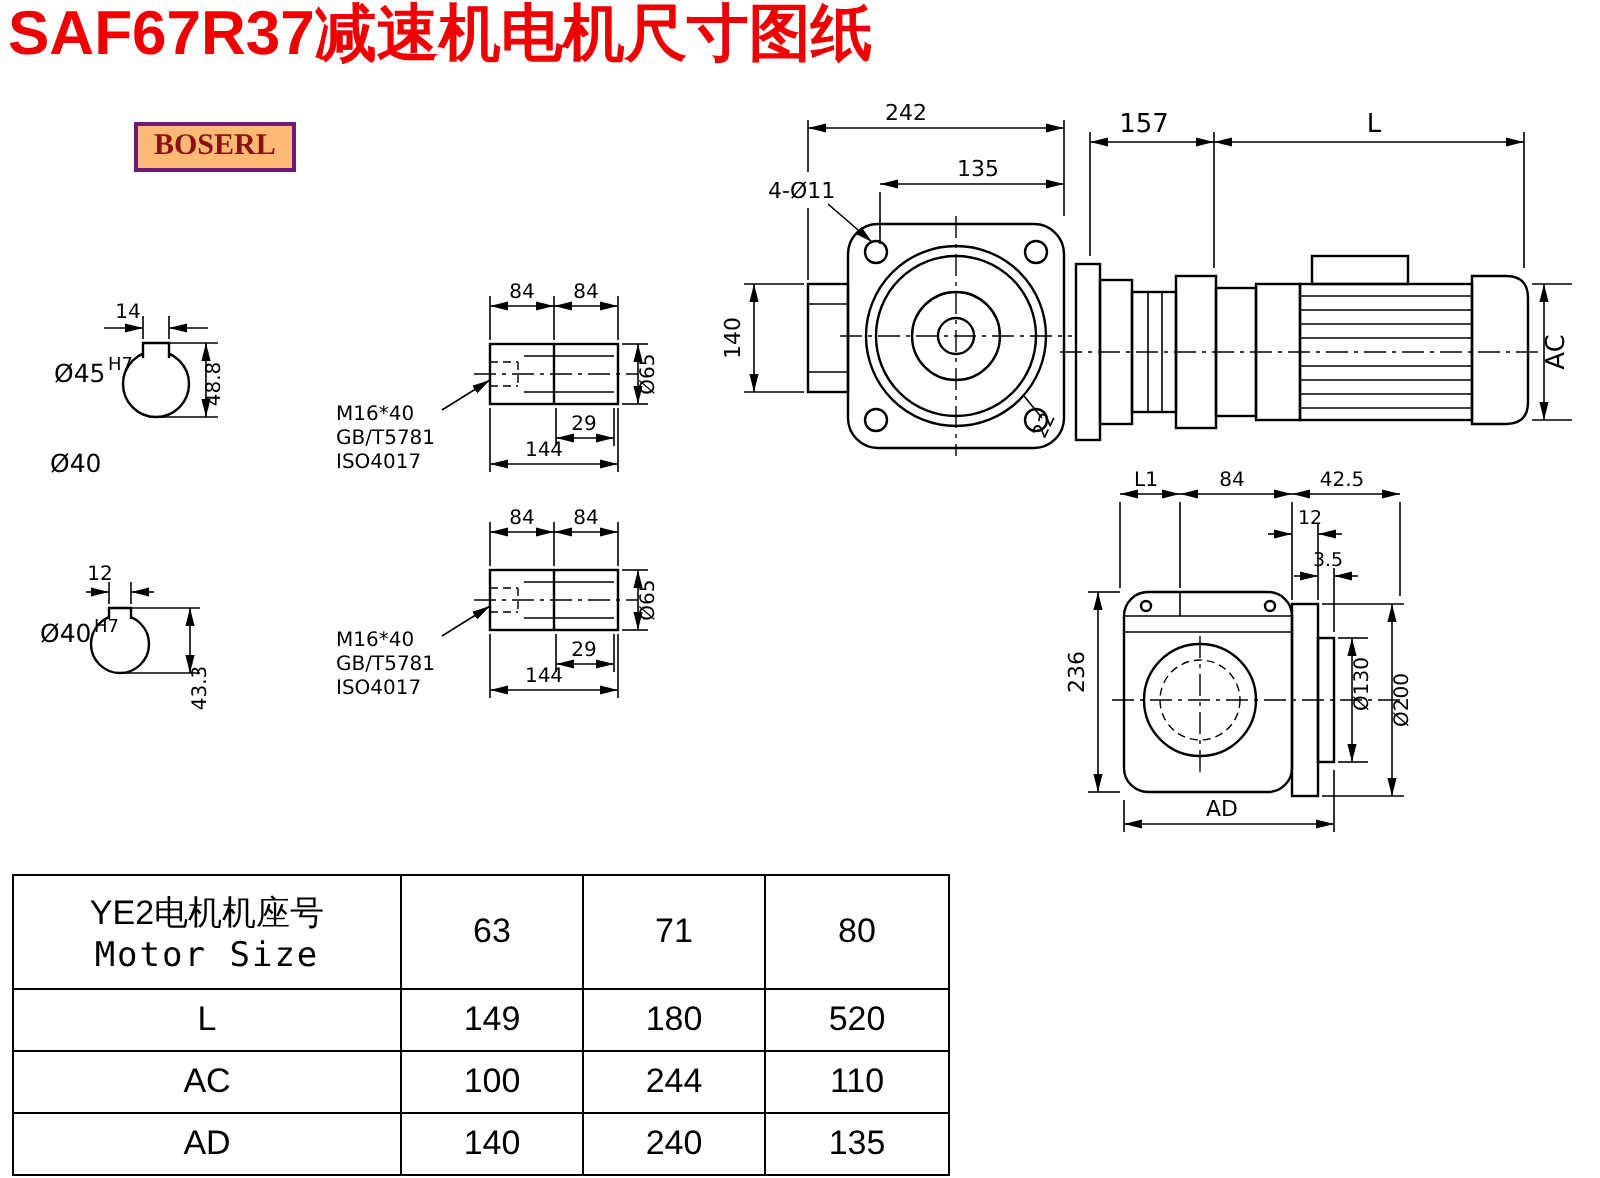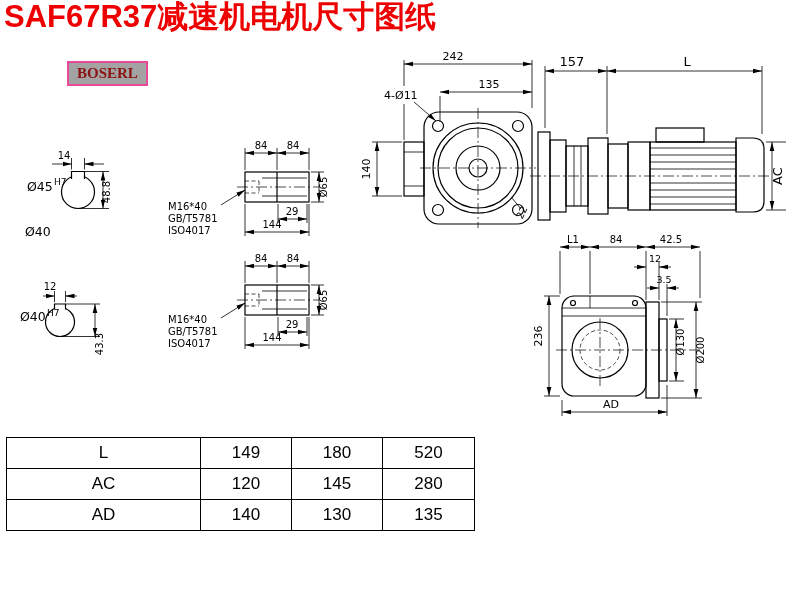--- a/index.html
+++ b/index.html
@@ -1,21 +1,21 @@
 <!DOCTYPE html>
 <html><head>
 <meta charset="utf-8">
 <style>
   html,body{margin:0;padding:0;background:#fff;}
   body{width:800px;height:589px;position:relative;overflow:hidden;
        font-family:"Liberation Sans","DejaVu Sans",sans-serif;color:#000;}
   .title{position:absolute;left:4px;top:-4px;margin:0;font-size:31px;font-weight:bold;
          color:#ee0000;letter-spacing:0;white-space:nowrap;}
-  .logo{position:absolute;left:67px;top:61px;border:2px solid #ec4899;padding:2px 8px;
-        color:#8b1212;font:bold 15px "Liberation Serif","DejaVu Serif",serif;background:#a3a3a3;}
+  .logo{position:absolute;left:67px;top:61px;border:2px solid #701a75;padding:2px 8px;
+        color:#8b1212;font:bold 15px "Liberation Serif","DejaVu Serif",serif;background:#fdba74;}
   svg{position:absolute;left:0;top:0;}
   .o{fill:none;stroke:#000;stroke-width:1.2;}
   .f{fill:#fff;stroke:#000;stroke-width:1.2;}
   .d{fill:none;stroke:#000;stroke-width:.8;}
   .cl{fill:none;stroke:#000;stroke-width:.7;stroke-dasharray:11 3 2 3;}
   .hid{fill:none;stroke:#000;stroke-width:.7;stroke-dasharray:4 2.5;}
   text{font-family:"DejaVu Sans","Liberation Sans",sans-serif;font-size:11px;fill:#000;text-anchor:middle;}
   .t10{font-size:10px;} .t9{font-size:9.5px;} .t12{font-size:12.5px;} .t13{font-size:13px;}
   .sup{font-size:9px;} .left{text-anchor:start;}
   table.spec{position:absolute;left:6px;top:437px;width:468px;border-collapse:collapse;
@@ -259,32 +259,41 @@
 </svg>
 
 <table class="spec">
   <colgroup>
       <col style="width:194px">
       <col style="width:91px">
       <col style="width:91px">
       <col style="width:92px">
     </colgroup>
   <tbody>
+  <tr class="hdr">
+    <td>
+      <div>YE2电机机座号</div>
+      <div class="mono">Motor Size</div>
+    </td>
+    <td>63</td>
+    <td>71</td>
+    <td>80</td>
+  </tr>
   <tr>
     <td>L</td>
     <td>149</td>
     <td>180</td>
     <td>520</td>
   </tr>
   <tr>
     <td>AC</td>
-    <td>120</td>
-    <td>145</td>
-    <td>280</td>
+    <td>100</td>
+    <td>244</td>
+    <td>110</td>
   </tr>
   <tr>
     <td>AD</td>
     <td>140</td>
-    <td>130</td>
+    <td>240</td>
     <td>135</td>
   </tr>
   </tbody>
 </table>
 
 </body></html>

